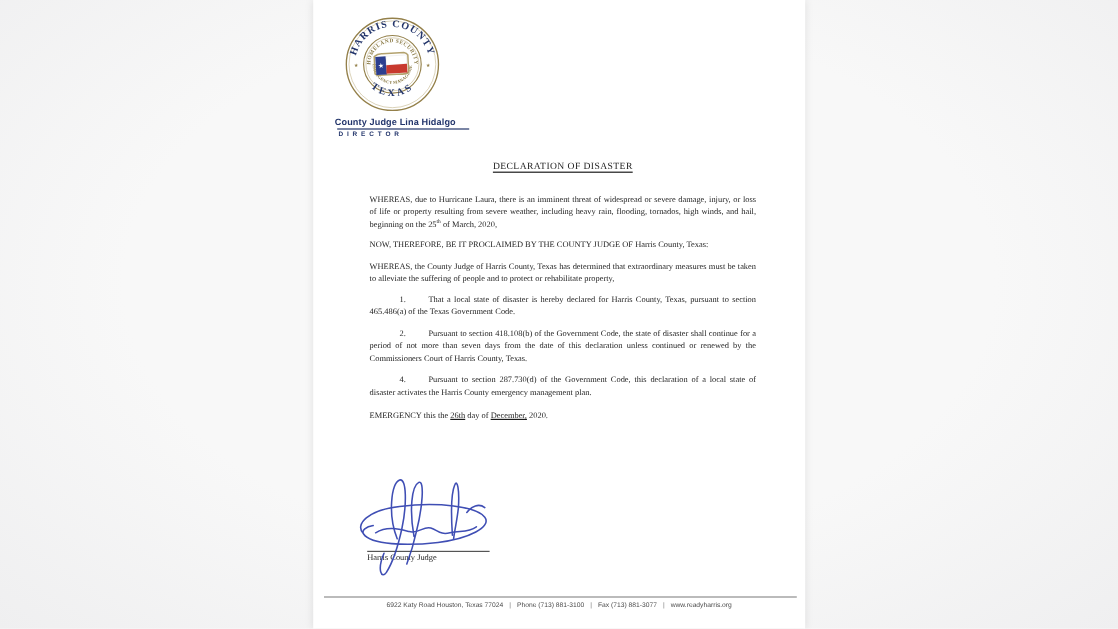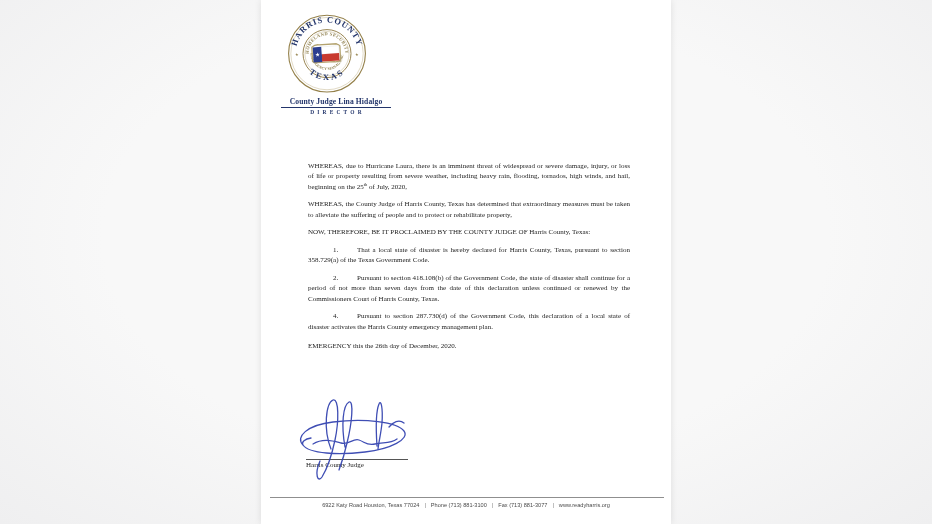--- a/index.html
+++ b/index.html
@@ -10,22 +10,22 @@
     position: relative;
   }
   .page {
     position:absolute; left:261px; top:0; width:410px; height:524px;
     background:#ffffff;
     box-shadow: 0 0 7px rgba(0,0,0,0.10);
   }
   
   .seal-wrap { position:absolute; left:26px; top:12px; width:80px; height:84px; }
   .official-block {
-    position:absolute; left:18px; top:97px; width:114px; text-align:center;
-    font-family:Liberation Serif, serif;
+    position:absolute; left:18px; top:97px; width:114px; 
+    font-family:Liberation Sans, sans-serif;
   }
   .official-name { font-size:7.6px; font-weight:bold; color:#23356b; letter-spacing:0.1px; white-space:nowrap; }
   .official-rule { border-top:1.2px solid #23356b; margin:1px 2px 1px 2px; }
   .official-title { font-size:5.4px; font-weight:bold; color:#23356b; letter-spacing:3.2px; padding-left:3px; }
   
   .doc-title {
     position:absolute; top:134px; left:47px; width:322px; text-align:center;
     font-size:8px; letter-spacing:0.35px; color:#1c1c1c;
     text-decoration:underline; text-underline-offset:1.5px;
   }
@@ -33,21 +33,21 @@
   .body-col {
     position:absolute; left:47px; top:161px; width:322px;
     font-size:7px; line-height:10.35px; color:#1c1c1c;
     text-align:justify;
   }
   .body-col p { margin-bottom:7.3px; }
   .sup { vertical-align:super; font-size:4.5px; line-height:0; }
   .item { text-indent:25px; }
   .item .num { display:inline-block; width:24px; text-indent:0; }
   .declared { margin-top:9px; }
-  .u { text-underline-offset:1px;margin-top:18px; }
+  .u { text-decoration:underline; text-underline-offset:1px;margin-top:18px; }
   
   .sig-svg { position:absolute; left:28px; top:393px; width:128px; height:92px; z-index:5; }
   .sig-line { position:absolute; left:45px; top:459px; width:102px; border-top:0.8px solid #555; }
   .sig-label { position:absolute; left:45px; top:461px; font-size:7px; color:#1c1c1c; }
   
   .footer-rule { position:absolute; left:9px; right:7px; top:497px; border-top:1px solid #8f8f8f; }
   .footer-text {
     position:absolute; top:502px; left:0; width:100%;
     display:flex; justify-content:center; align-items:center; gap:0;
     font-family:"Liberation Sans", sans-serif; font-size:5.6px; color:#4a4a4a;
@@ -96,27 +96,28 @@
       </g>
     </svg>
   </div>
 
   <div class="official-block">
     <div class="official-name">County Judge Lina Hidalgo</div>
     <div class="official-rule"></div>
     <div class="official-title">DIRECTOR</div>
   </div>
 
+  <div class="doc-title">DECLARATION OF DISASTER</div>
 
   <div class="body-col">
-    <p><span>WHEREAS, due to Hurricane Laura, there is an imminent threat of widespread or severe damage, injury, or loss of life or property resulting from severe weather, including heavy rain, flooding, tornados, high winds, and hail, beginning on the 25</span><span class="sup">th</span><span> of July, 2020,</span></p>
+    <p><span>WHEREAS, due to Hurricane Laura, there is an imminent threat of widespread or severe damage, injury, or loss of life or property resulting from severe weather, including heavy rain, flooding, tornados, high winds, and hail, beginning on the 25</span><span class="sup">th</span><span> of March, 2020,</span></p>
+    <p>NOW, THEREFORE, BE IT PROCLAIMED BY THE COUNTY JUDGE OF Harris County, Texas:</p>
     <p>WHEREAS, the County Judge of Harris County, Texas has determined that extraordinary measures must be taken to alleviate the suffering of people and to protect or rehabilitate property,</p>
-    <p>NOW, THEREFORE, BE IT PROCLAIMED BY THE COUNTY JUDGE OF Harris County, Texas:</p>
 
-    <p class="item"><span class="num">1.</span><span>That a local state of disaster is hereby declared for Harris County, Texas, pursuant to section 358.729(a) of the Texas Government Code.</span></p>
+    <p class="item"><span class="num">1.</span><span>That a local state of disaster is hereby declared for Harris County, Texas, pursuant to section 465.486(a) of the Texas Government Code.</span></p>
     <p class="item"><span class="num">2.</span><span>Pursuant to section 418.108(b) of the Government Code, the state of disaster shall continue for a period of not more than seven days from the date of this declaration unless continued or renewed by the Commissioners Court of Harris County, Texas.</span></p>
     <p class="item"><span class="num">4.</span><span>Pursuant to section 287.730(d) of the Government Code, this declaration of a local state of disaster activates the Harris County emergency management plan.</span></p>
 
     <p class="declared"><span>EMERGENCY this the </span><span class="u">26th</span><span> day of </span><span class="u">December,</span><span> 2020.</span></p>
   </div>
 
   <svg class="sig-svg" viewBox="0 0 128 92">
     <g fill="none" stroke="#2f3fae" stroke-width="1.3" stroke-linecap="round" opacity="0.92">
       <path d="M14 52 C 6 44, 18 32, 44 29 C 76 25, 108 29, 115 38 C 121 46, 102 56, 76 59 C 50 62, 20 61, 14 52 C 12 49, 16 46, 22 45"></path>
       <path d="M42 56 C 34 36, 37 10, 44 7 C 50 5, 50 28, 46 47 C 43 61, 38 76, 33 84 C 29 90, 25 82, 31 68"></path>

